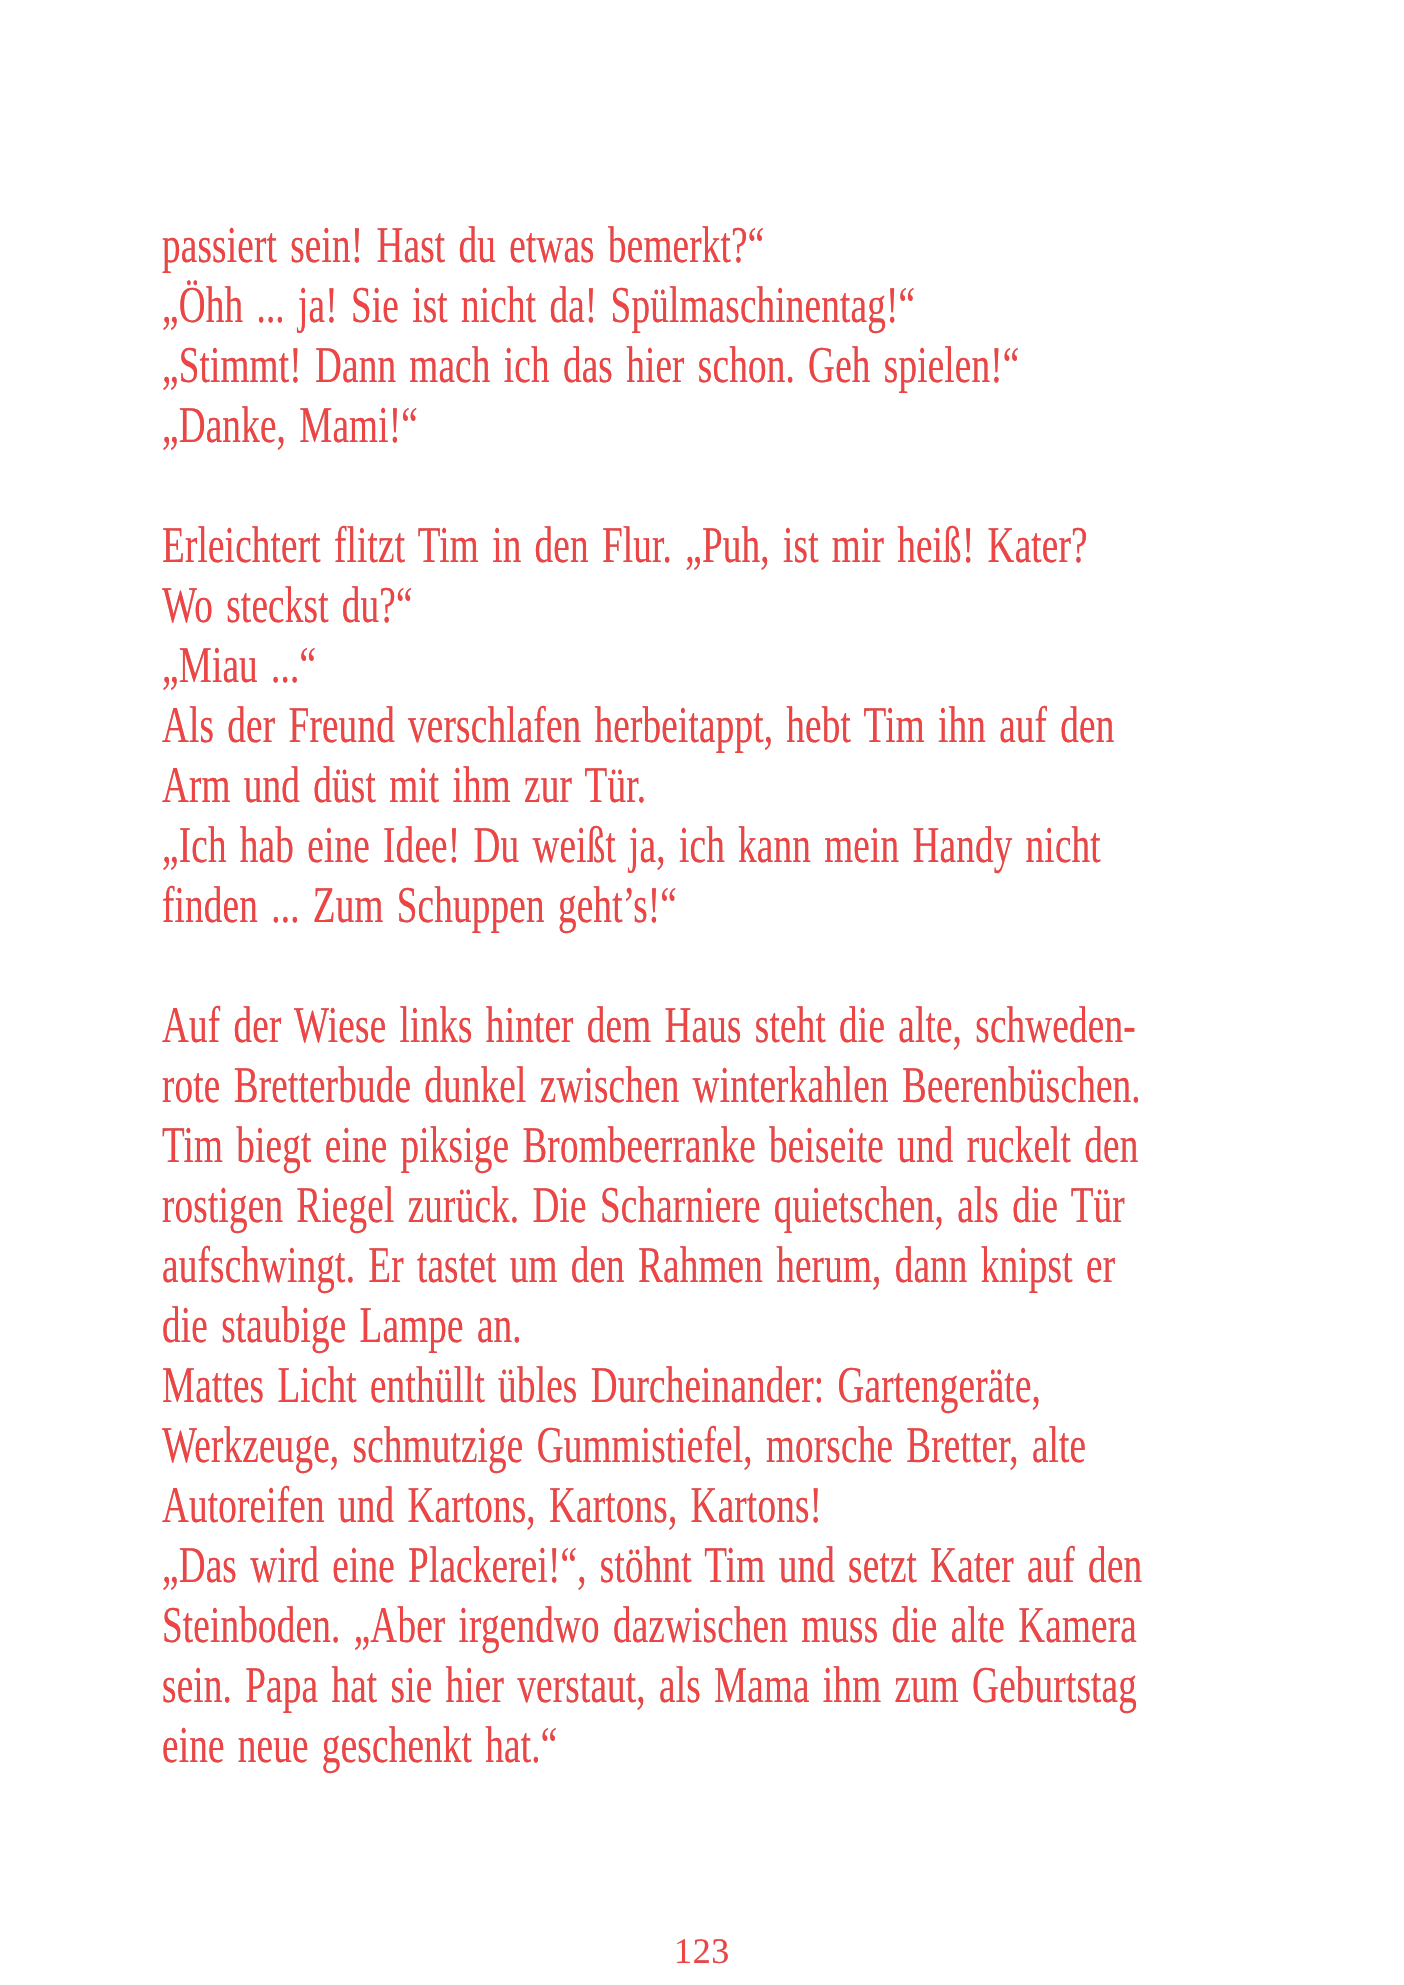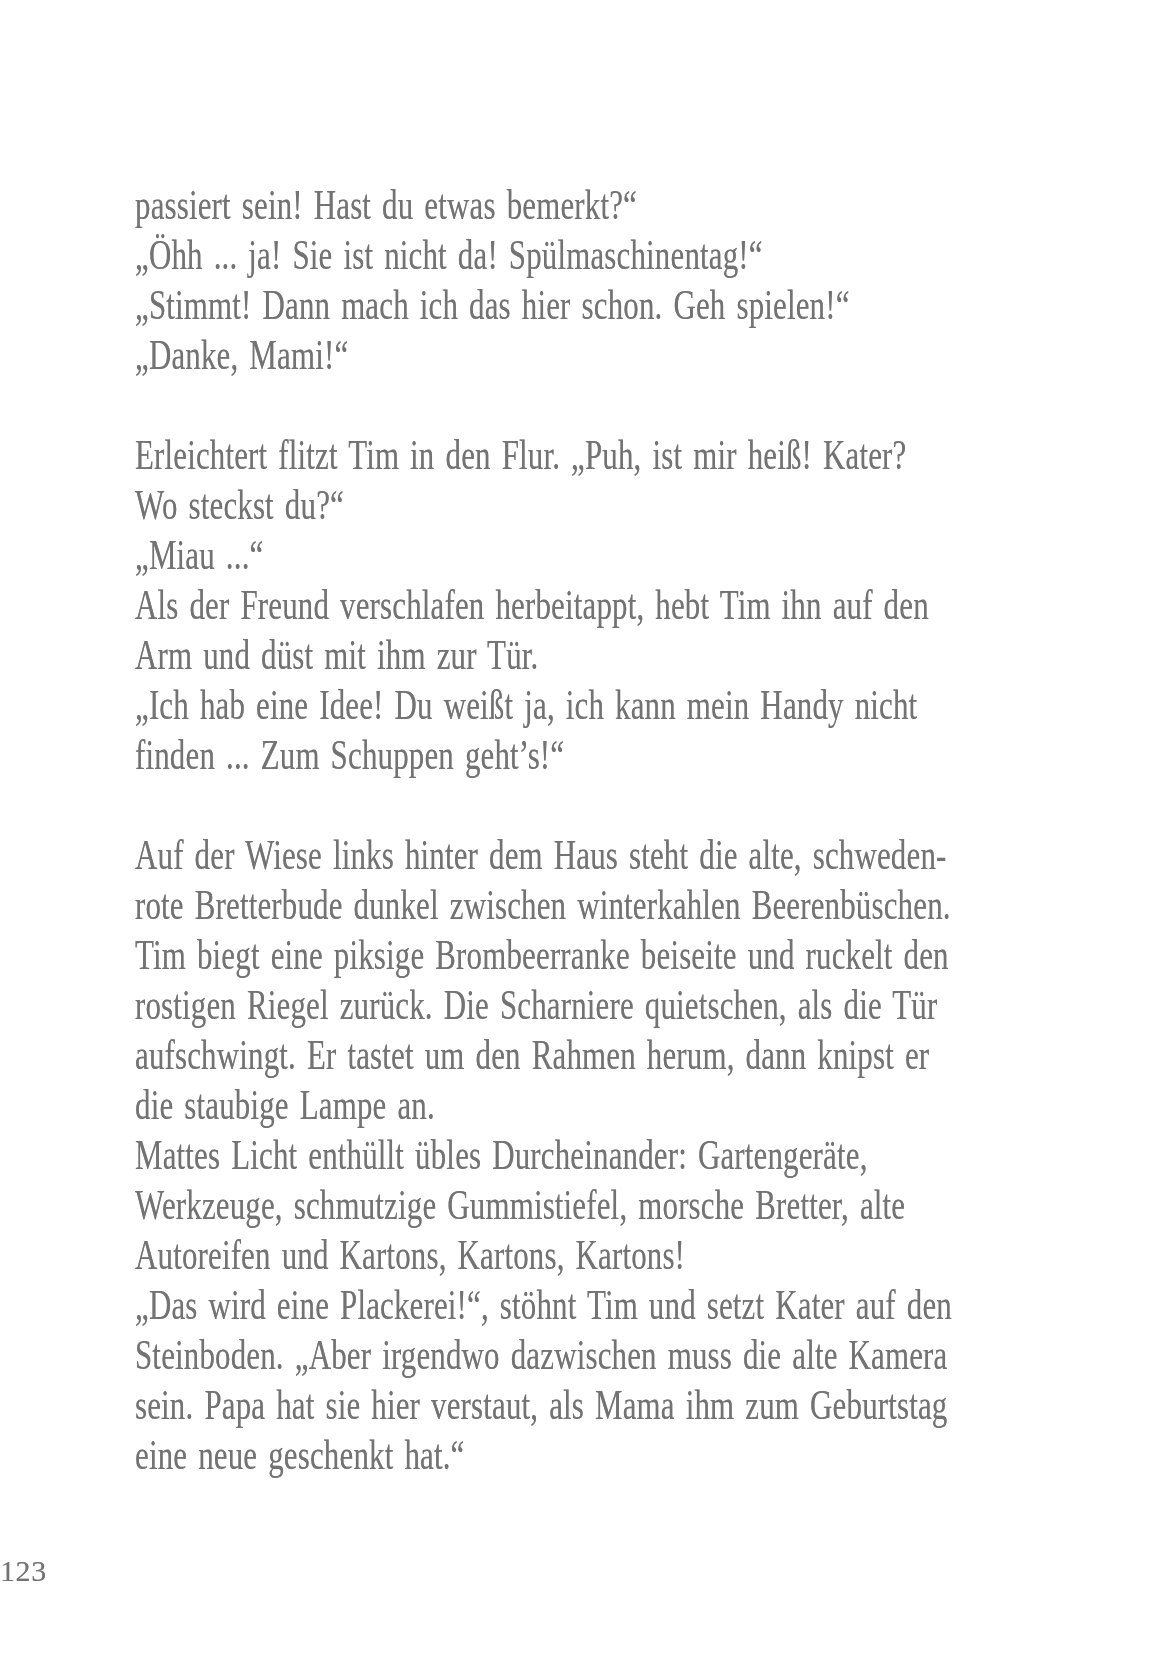--- a/index.html
+++ b/index.html
@@ -8,21 +8,21 @@
     padding: 0;
     background: #ffffff;
   }
   .book-page {
     position: relative;
     width: 1170px;
     height: 1654px;
     background: #ffffff;
     overflow: hidden;
     font-family: "Liberation Serif", "DejaVu Serif", serif;
-    color: #737373;
+    color: #ef4444;
   }
   .page-text {
     position: absolute;
     left: 135px;
     top: 180px;
     width: 1500px;              
     transform: scaleX(0.72);
     transform-origin: 0 0;
     font-size: 43px;
     line-height: 50px;
@@ -33,23 +33,24 @@
   }
   .paragraph {
     margin: 0 0 50px 0;         
   }
   .text-line {
     white-space: nowrap;
     height: 50px;
   }
   .page-number {
     position: absolute;
-    top: 1556px;
+    top: 1612px;
     left: 0;
     width: 1170px;
+    text-align: center;
     font-size: 30px;
     line-height: 30px;
     letter-spacing: 0.02em;
     text-shadow: 0 0 0.6px rgba(20,20,20,0.35);
   }
 </style>
 </head>
 <body>
 
 <div class="book-page">

